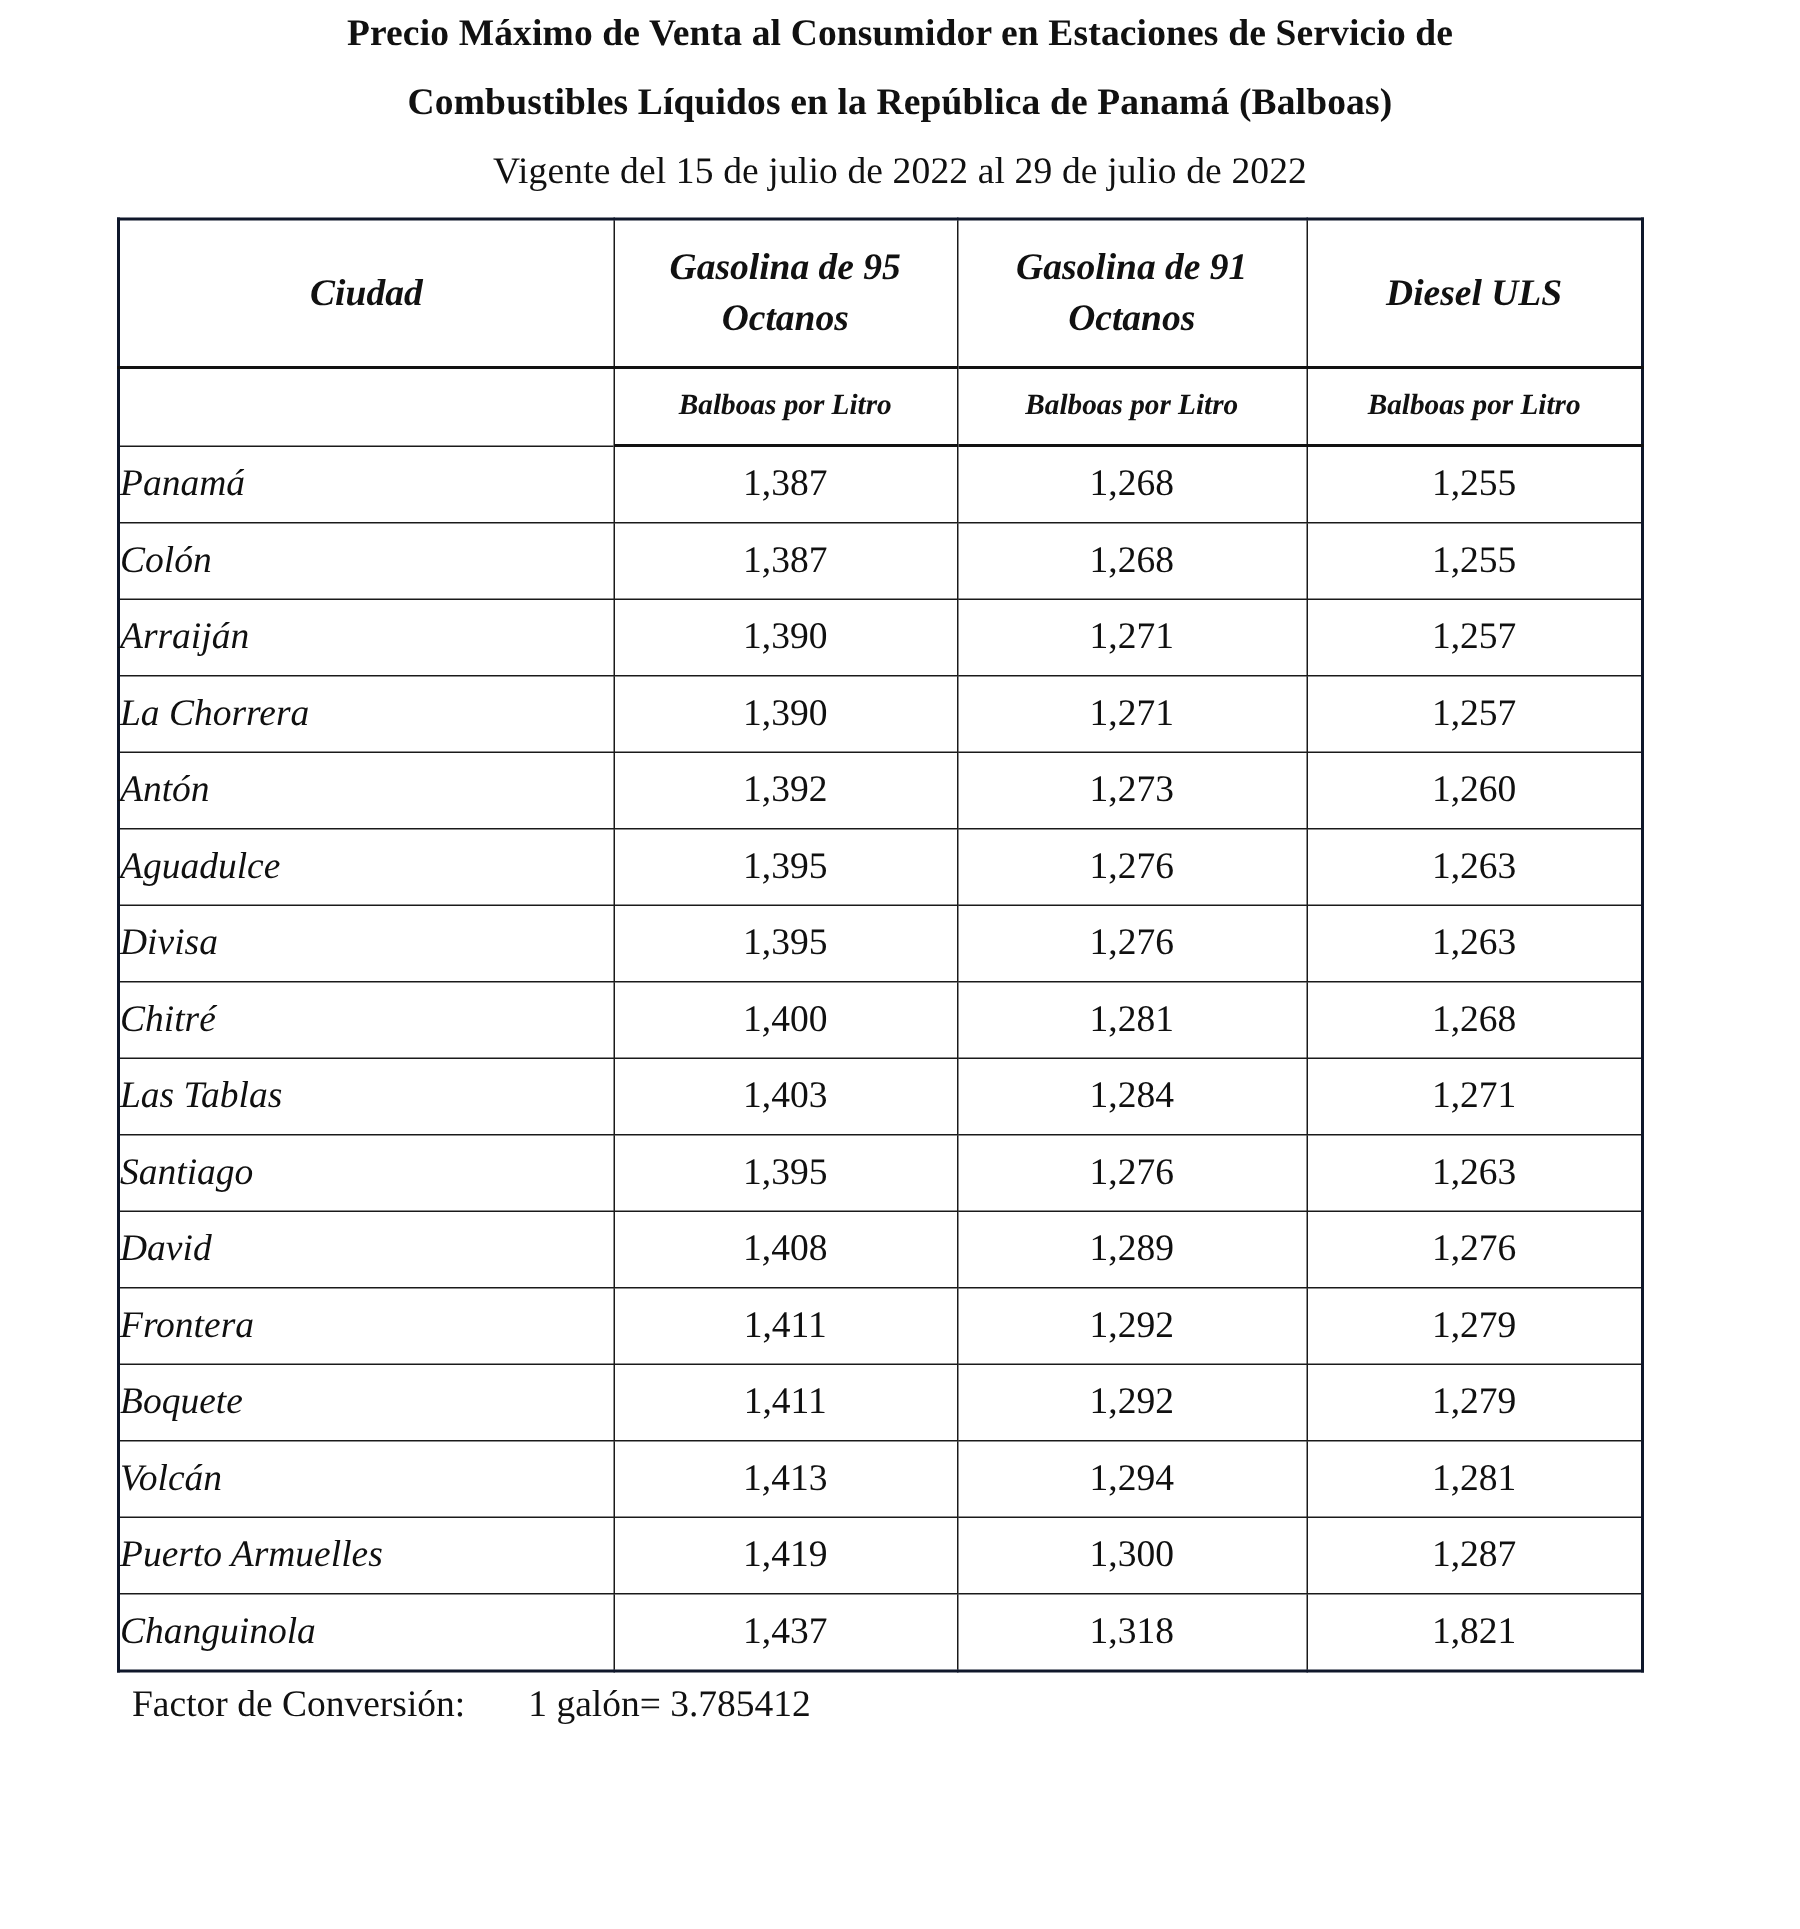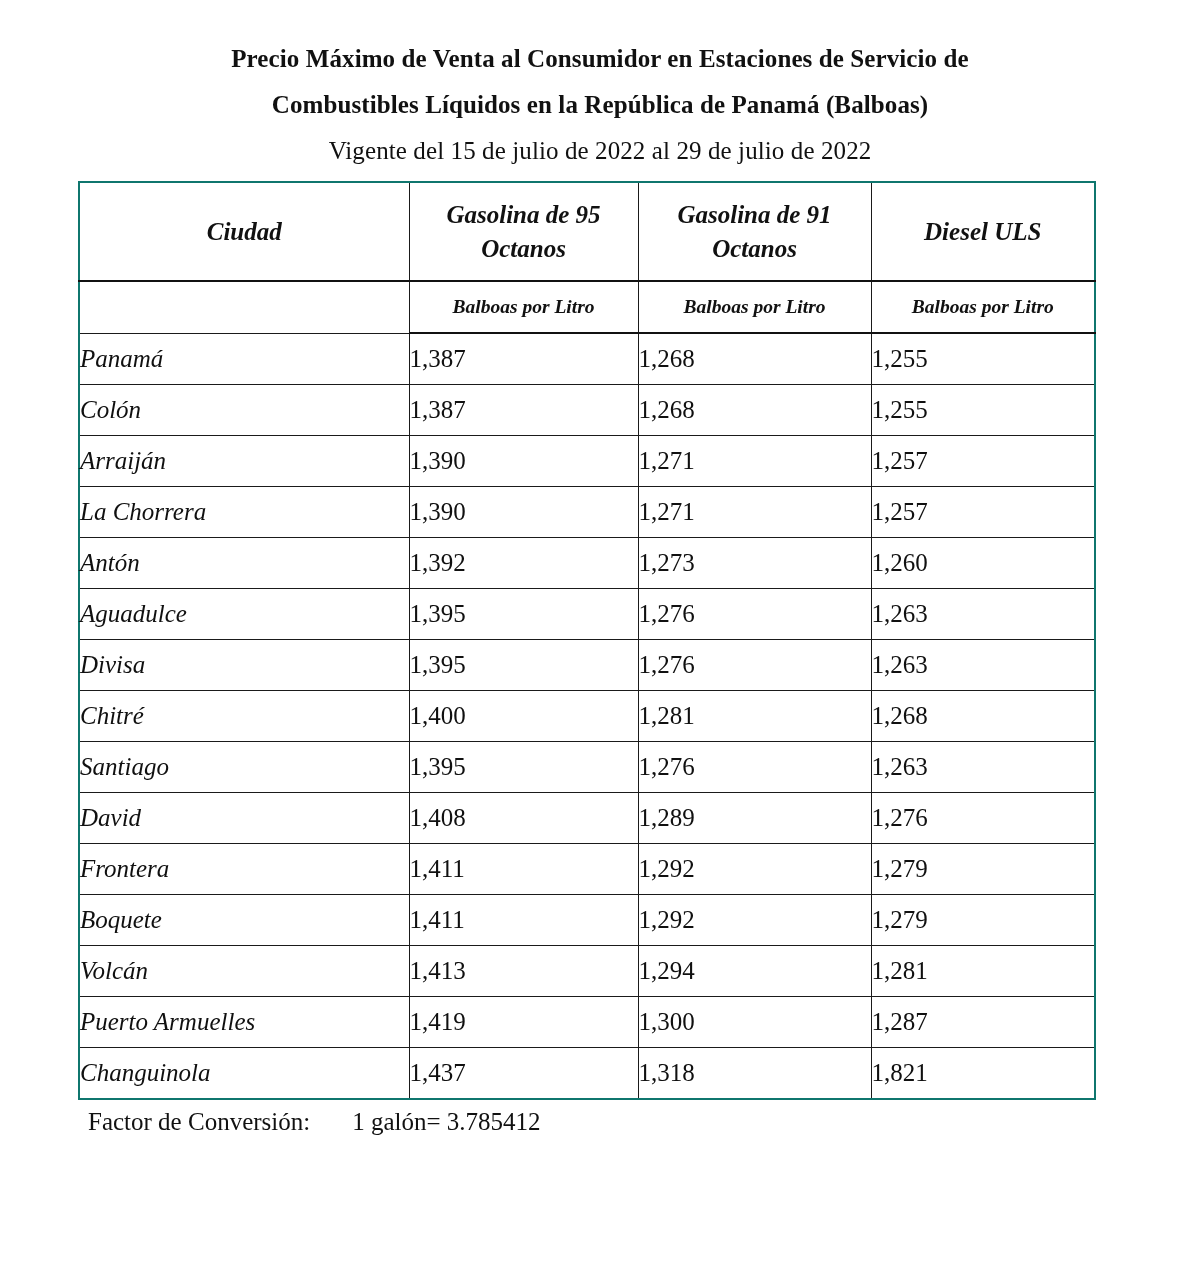--- a/index.html
+++ b/index.html
@@ -18,21 +18,20 @@
 
   .page {
     position: relative;
     width: 1200px;
     height: 1286px;
     box-sizing: border-box;
   }
 
   
   .title-block {
-    padding-top: 36px;
     text-align: center;
   }
   .title-line {
     font-size: 25px;
     font-weight: 700;
     letter-spacing: 0.1px;
     line-height: 46px;
     color: #111111;
     white-space: nowrap;
   }
@@ -44,21 +43,21 @@
   
   .table-wrap {
     margin: 7px 0 0 78px;
     width: 1016px;
   }
   table.price-table {
     border-collapse: collapse;
     table-layout: fixed;
     width: 1016px;
     background: #ffffff;
-    border: 2px solid #0f766e;
+    border: 2px solid #0f172a;
   }
   table.price-table col.c-city  { width: 330px; }
   table.price-table col.c-g95   { width: 229px; }
   table.price-table col.c-g91   { width: 233px; }
   table.price-table col.c-dsl   { width: 224px; }
 
   table.price-table th,
   table.price-table td {
     border: 1px solid #1a1a1a;
     padding: 0;
@@ -101,20 +100,21 @@
     font-size: 25px;
     vertical-align: middle;
     color: #101010;
   }
   td.city-cell {
     text-align: left;
     padding-left: 14px;
     font-style: italic;
   }
   td.num-cell {
+    text-align: center;
   }
 
   
   .footer {
     margin: 8px 0 0 88px;
     display: flex;
     align-items: baseline;
     font-size: 25px;
     color: #111111;
     white-space: nowrap;
@@ -198,20 +198,26 @@
             <td class="num-cell">1,276</td>
             <td class="num-cell">1,263</td>
           </tr>
           <tr class="data-row">
             <td class="city-cell">Chitré</td>
             <td class="num-cell">1,400</td>
             <td class="num-cell">1,281</td>
             <td class="num-cell">1,268</td>
           </tr>
           <tr class="data-row">
+            <td class="city-cell">Las Tablas</td>
+            <td class="num-cell">1,403</td>
+            <td class="num-cell">1,284</td>
+            <td class="num-cell">1,271</td>
+          </tr>
+          <tr class="data-row">
             <td class="city-cell">Santiago</td>
             <td class="num-cell">1,395</td>
             <td class="num-cell">1,276</td>
             <td class="num-cell">1,263</td>
           </tr>
           <tr class="data-row">
             <td class="city-cell">David</td>
             <td class="num-cell">1,408</td>
             <td class="num-cell">1,289</td>
             <td class="num-cell">1,276</td>

